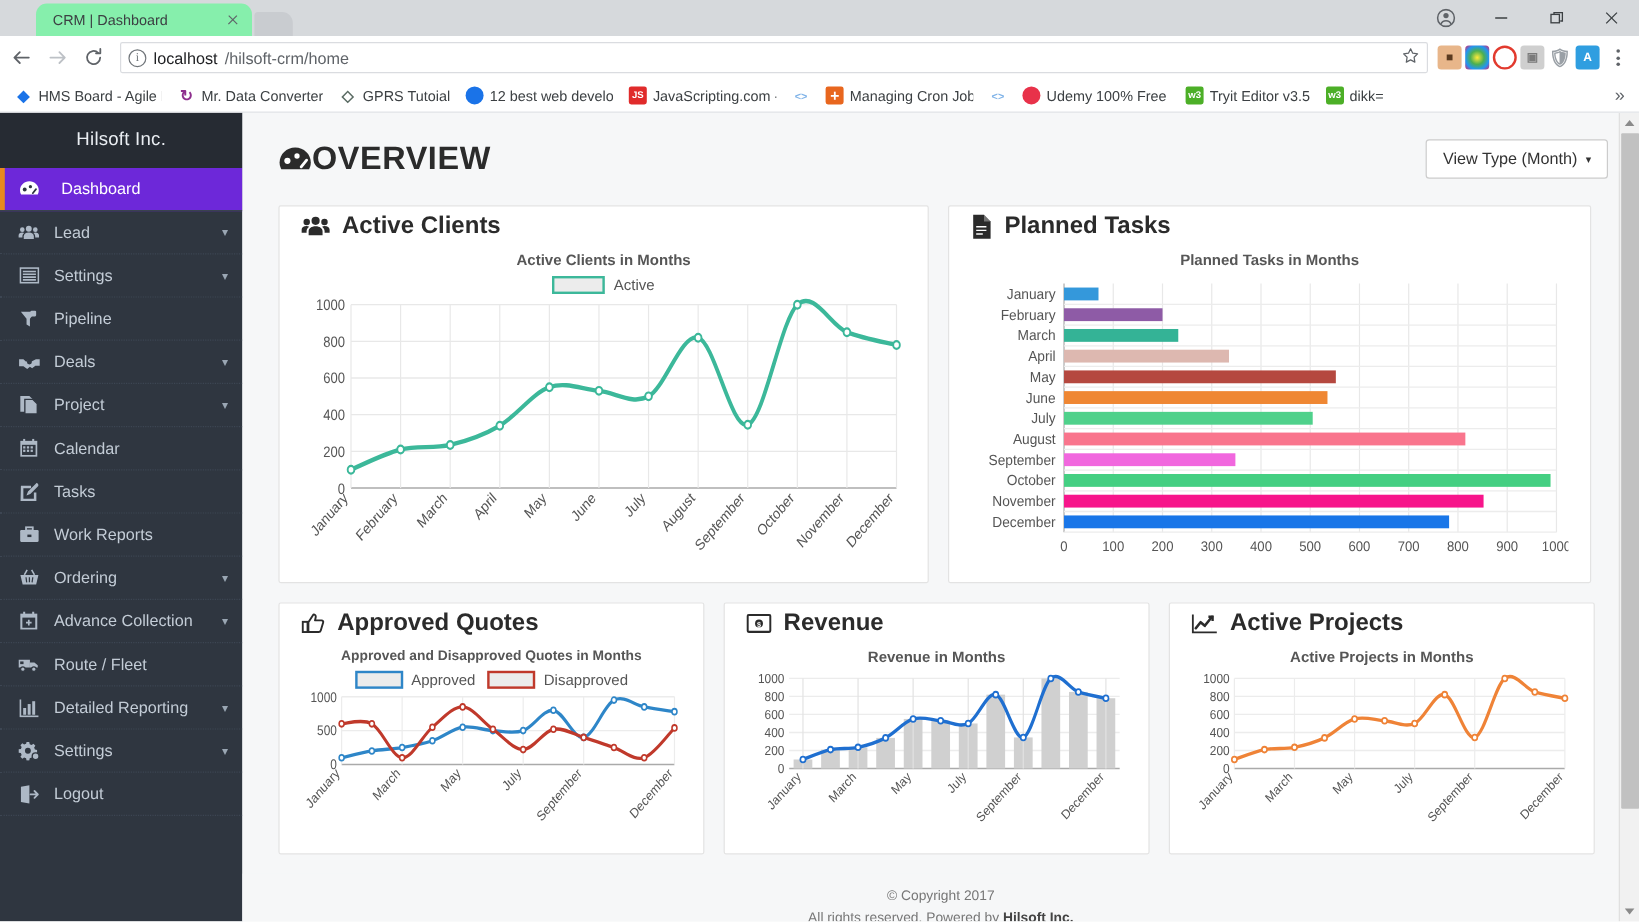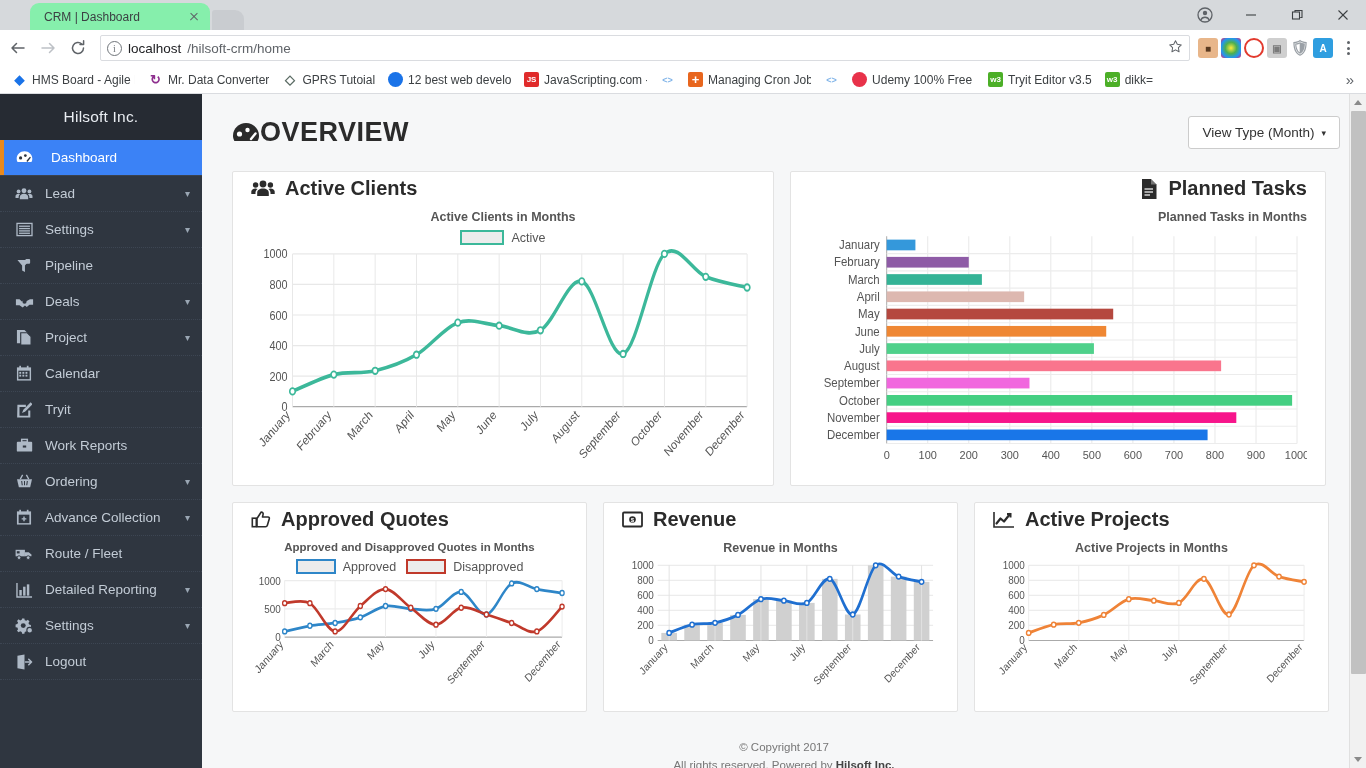--- a/index.html
+++ b/index.html
@@ -101,21 +101,21 @@
   }
   .brand {
     height: 46px; background: #262b33; display: flex; align-items: center;
     justify-content: center; color: #e9edf2; font-size: 15.5px; letter-spacing: .2px;
   }
   .nav-item {
     height: 36px; display: flex; align-items: center; padding: 0 12px 0 14px;
     gap: 11px; font-size: 13.5px; color: #c3ccd6; position: relative;
     border-bottom: 1px dotted #3d4653;
   }
-  .nav-item.active { background: #3b82f6; color: #fff; border-bottom: 1px solid #3a424e; gap: 17px; }
+  .nav-item.active { background: #6d28d9; color: #fff; border-bottom: 1px solid #3a424e; gap: 17px; }
   .nav-item.active::before {
     content: ""; position: absolute; left: 0; top: 0; bottom: 0; width: 4px; background: #e8891e;
   }
   .nav-ico {
     width: 20px; flex: 0 0 20px; display: flex; align-items: center; justify-content: center;
     color: #aeb9c6;
   }
   .nav-item.active .nav-ico { color: #fff; }
   .nav-label { flex: 1; }
   .caret { font-size: 10px; color: #9aa6b3; }
@@ -403,21 +403,21 @@
             </span>
             <span class="nav-label">Calendar</span>
           </div>
           <div class="nav-item">
             <span class="nav-ico">
               <svg width="16" height="16" viewBox="0 0 17 17">
                 <path d="M1.5 3h9v2.2H3.7v9.3h9.3V9h2.2v7.5h-14z" fill="currentColor"></path>
                 <path d="M15.6 1.2l1.2 1.2-7.3 7.3-2 .8.8-2z" fill="currentColor" stroke="currentColor" stroke-width="1.2"></path>
               </svg>
             </span>
-            <span class="nav-label">Tryit</span>
+            <span class="nav-label">Tasks</span>
           </div>
           <div class="nav-item">
             <span class="nav-ico">
               <svg width="17" height="15" viewBox="0 0 18 16">
                 <rect x="6" y="1.5" width="6" height="2.8" fill="none" stroke="currentColor" stroke-width="1.6"></rect>
                 <rect x=".8" y="4" width="16.4" height="10.5" rx="1" fill="currentColor"></rect>
                 <rect x="7.2" y="8" width="3.6" height="2.2" fill="#2f3640"></rect>
               </svg>
             </span>
             <span class="nav-label">Work Reports</span>
@@ -591,21 +591,21 @@
                   <circle cx="292.9090909090909" cy="72.5" r="2.8" fill="#fff" stroke="#3cb89a" stroke-width="1.6"></circle>
                   <circle cx="334.72727272727275" cy="29.940000000000012" r="2.8" fill="#fff" stroke="#3cb89a" stroke-width="1.6"></circle>
                   <circle cx="376.54545454545456" cy="93.11500000000001" r="2.8" fill="#fff" stroke="#3cb89a" stroke-width="1.6"></circle>
                   <circle cx="418.3636363636364" cy="6" r="2.8" fill="#fff" stroke="#3cb89a" stroke-width="1.6"></circle>
                   <circle cx="460.1818181818182" cy="25.950000000000003" r="2.8" fill="#fff" stroke="#3cb89a" stroke-width="1.6"></circle>
                   <circle cx="502" cy="35.25999999999999" r="2.8" fill="#fff" stroke="#3cb89a" stroke-width="1.6"></circle>
                 </svg>
               </div>
           </div>
 
-          <div class="card" style="width:536px;height:315px;align-items:flex-end;">
+          <div class="card" style="width:536px;height:315px;">
             <div class="card-title">
               <span class="ci">
                 <svg width="18" height="22" viewBox="0 0 18 22">
                     <path d="M2 1h9l5.5 5.5V21H2z" fill="#2b2b2b"></path>
                     <path d="M11 1v5.5h5.5" fill="#fff" opacity=".35"></path>
                     <g stroke="#fff" stroke-width="1.2">
                       <line x1="4.5" y1="11" x2="13" y2="11"></line>
                       <line x1="4.5" y1="14" x2="13" y2="14"></line>
                       <line x1="4.5" y1="17" x2="10" y2="17"></line>
                     </g>

